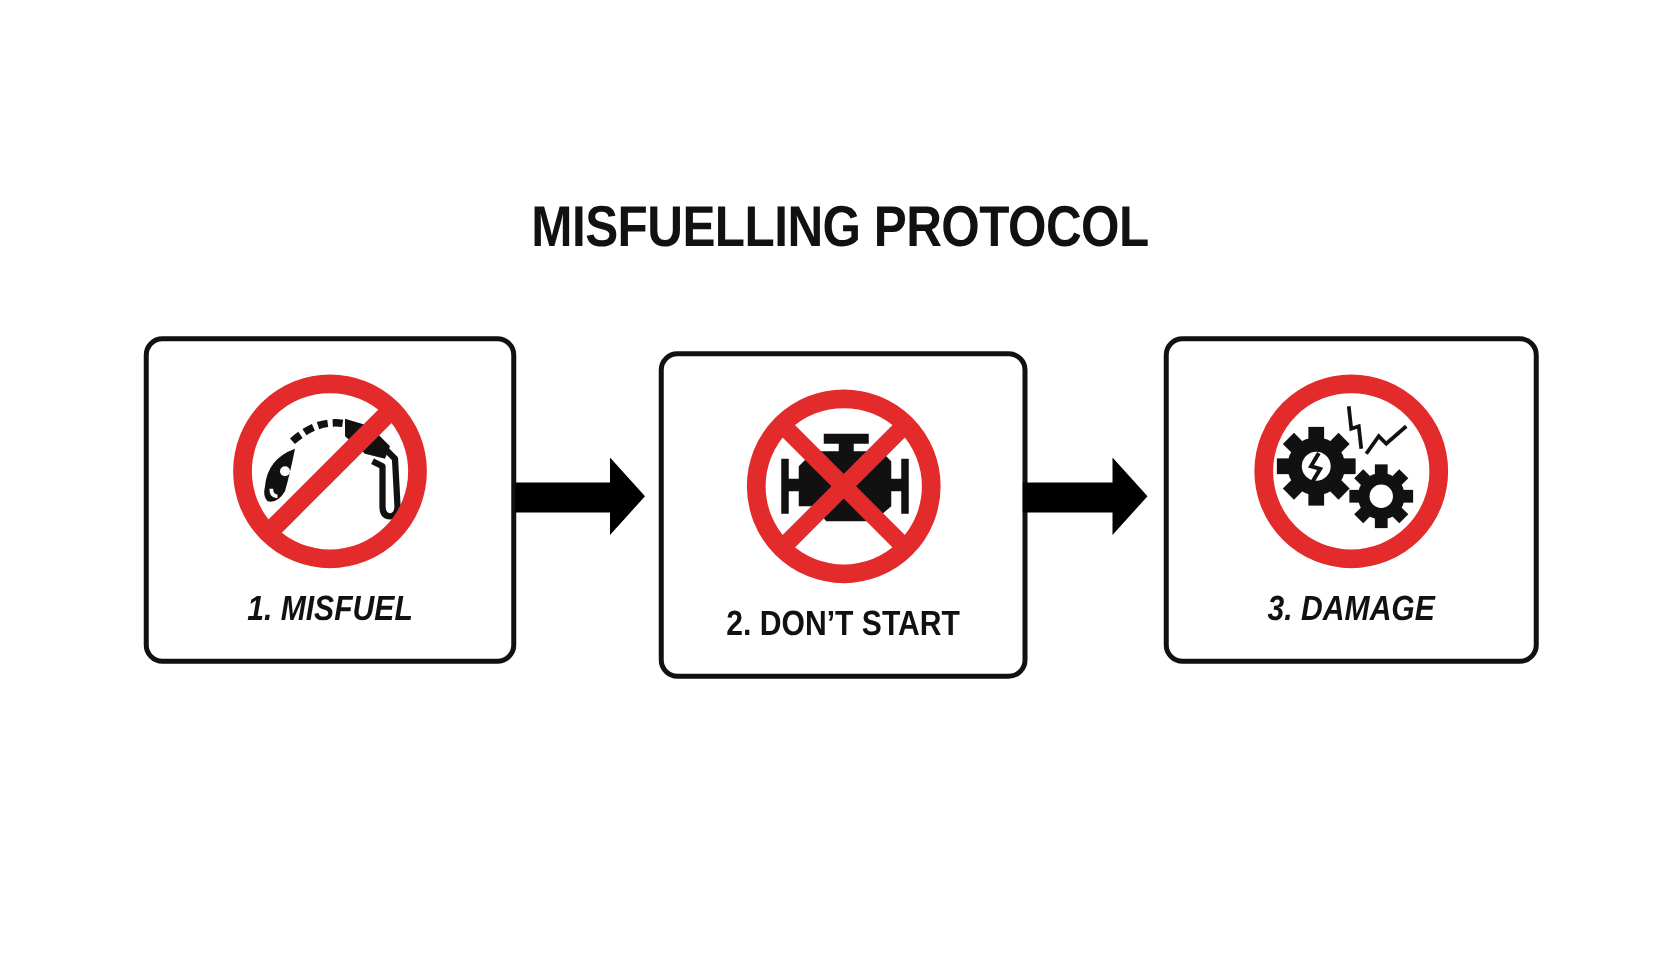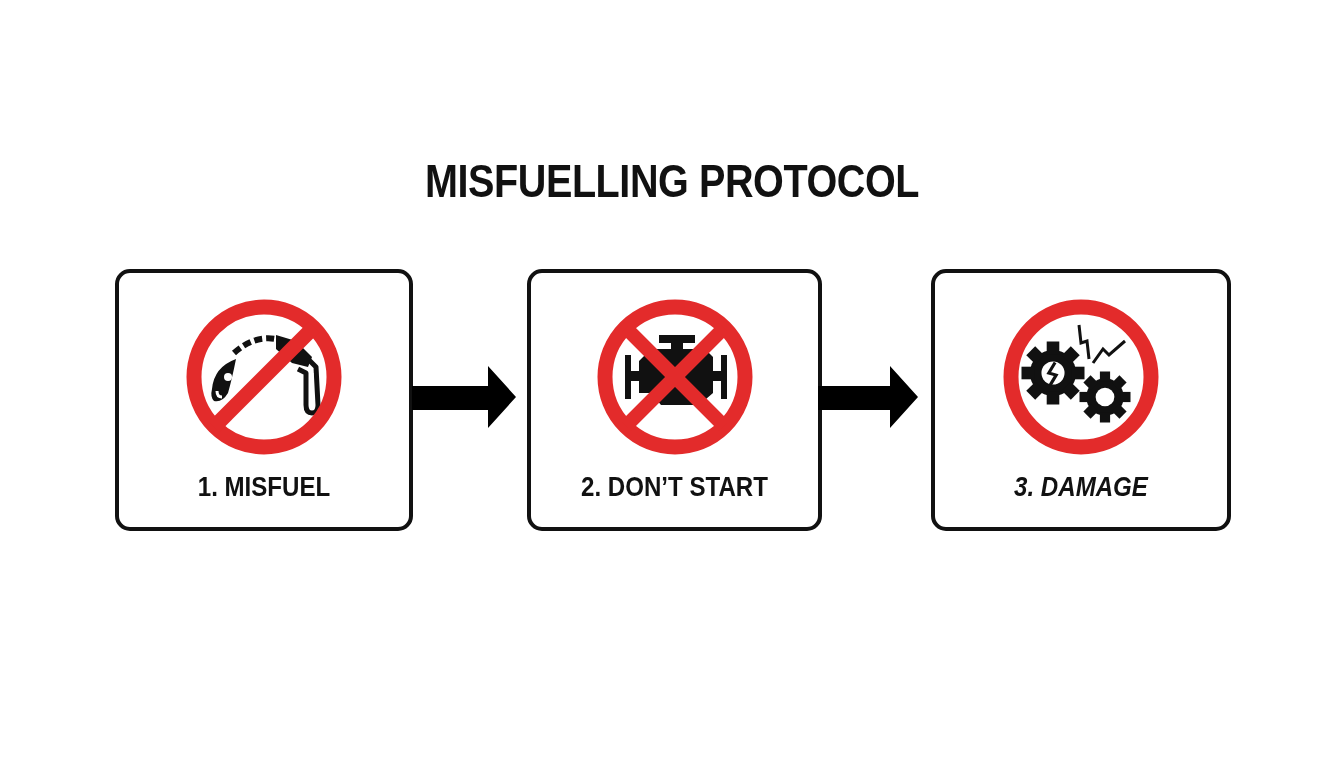--- a/index.html
+++ b/index.html
@@ -3,22 +3,22 @@
 <meta charset="utf-8">
 <style>
   html, body { margin:0; padding:0; }
   body { width:1344px; height:768px; background:#ffffff; position:relative; overflow:hidden;
          font-family:"Liberation Sans", "DejaVu Sans", sans-serif; }
   .title { position:absolute; left:0; top:154px; width:1344px; text-align:center;
            font-size:46px; font-weight:bold; color:#111; letter-spacing:-0.5px;
            transform:scaleX(0.86); transform-origin:672px 0; }
   .box { position:absolute; top:269px; width:290px; height:254px; border:4px solid #111;
          border-radius:15px; background:#fff; box-sizing:content-box; }
-  .box1 { left:115px; }
-  .box2 { left:527px; width:287px; }
+  .box1 { left:115px;font-style:italic; }
+  .box2 { left:527px; width:287px;margin-top:12px; }
   .box3 { left:931px; width:292px;font-style:italic; }
   .sign { position:absolute; left:50%; top:24px; width:160px; height:160px; margin-left:-80px; }
   .label { position:absolute; left:0; right:0; top:198px; text-align:center; font-size:28px;
            font-weight:bold; color:#111; transform:scaleX(0.86); }
   .arrow { position:absolute; top:366px; width:106px; height:64px; }
   .arrow1 { left:412px; }
   .arrow2 { left:818px; }
 </style>
 </head>
 <body>

